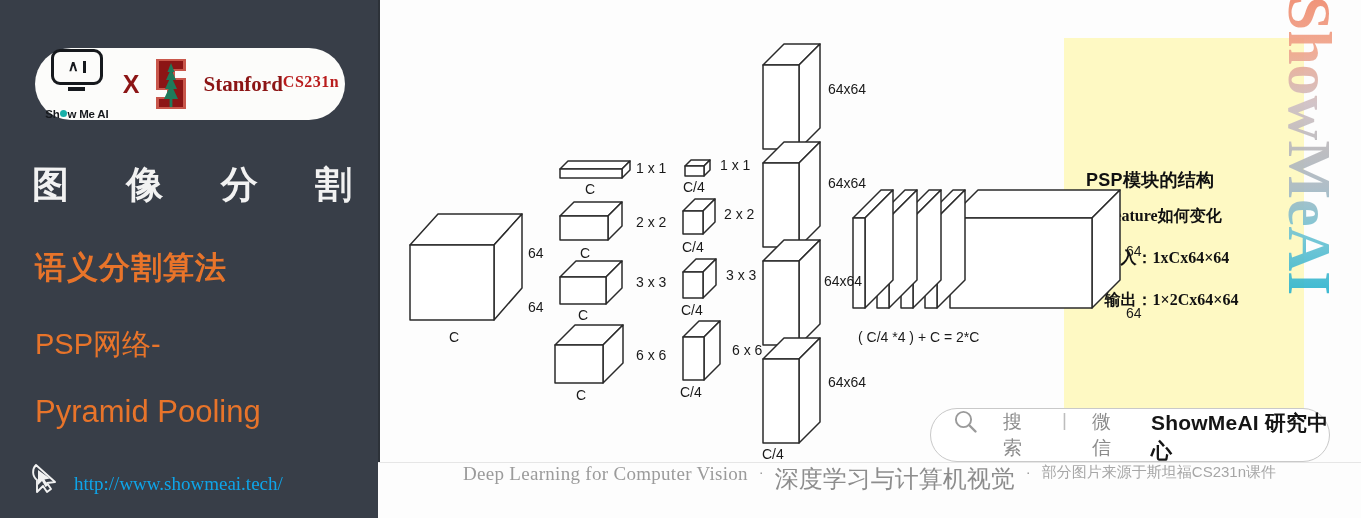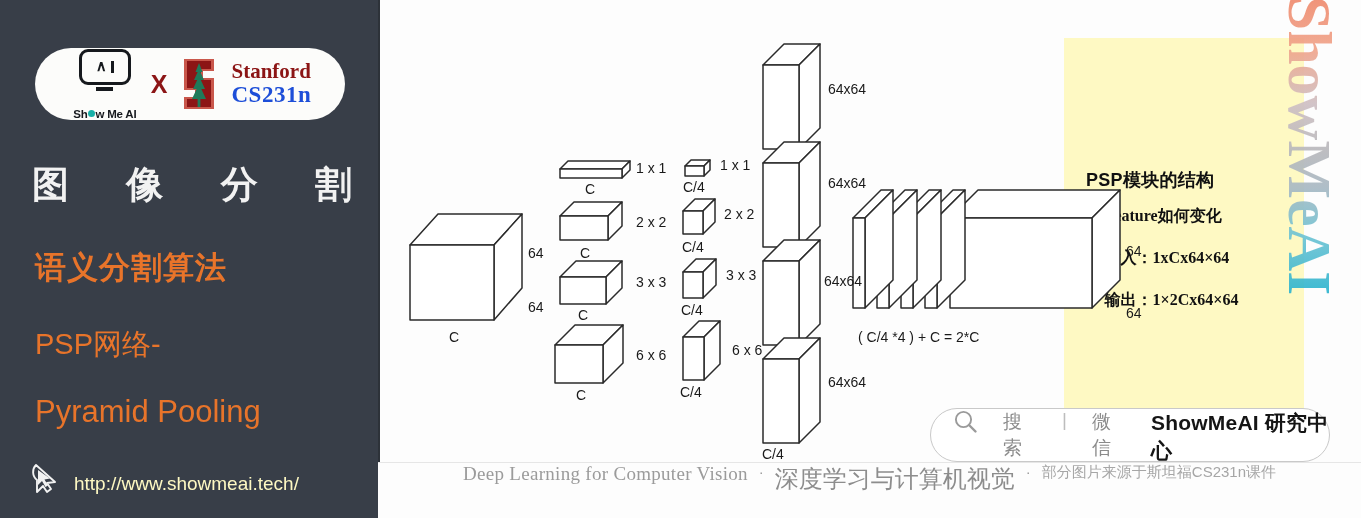--- a/index.html
+++ b/index.html
@@ -28,36 +28,36 @@
   .smai-underline{width:17px;height:3.5px;background:#16191d;margin-top:2.5px;}
   .smai-text{font-size:11.5px;font-weight:bold;color:#16191d;letter-spacing:-0.2px;margin-top:17px;
              display:flex;align-items:baseline;}
   .smai-text .dot-o{display:inline-block;width:7px;height:7px;border-radius:50%;
                     background:#18b0a8;margin:0 0.5px;position:relative;top:-1px;}
   .x-mark{font-size:25px;font-weight:bold;color:#8C1515;font-family:"Liberation Sans",sans-serif;}
   .stanford-s{
     position:relative;width:44px;height:58px;flex:none;
   }
   .stanford-s svg{display:block;}
-  .stanford-txt{display:flex;flex-direction:column;line-height:1.08;}
+  .stanford-txt{display:flex;flex-direction:row;line-height:1.08;}
   .stanford-txt .l1{font-size:21px;font-weight:bold;color:#8C1515;font-family:"Liberation Serif",serif;}
-  .stanford-txt .l2{font-size:23px;font-weight:bold;color:#1d4ed8;font-family:"Liberation Serif",serif;letter-spacing:0.5px;}
+  .stanford-txt .l2{font-size:16px;font-weight:bold;color:#b91c1c;font-family:"Liberation Serif",serif;letter-spacing:0.5px;}
 
   .big-title{
     position:absolute;left:32px;top:160px;width:320px;
     color:#F2F2F2;font-size:37px;font-weight:bold;
     display:flex;justify-content:space-between;
   }
   .sub-1{position:absolute;left:35px;top:247px;color:#E8742A;font-size:31px;font-weight:bold;letter-spacing:1px;}
   .sub-2{position:absolute;left:35px;top:325px;color:#E8742A;font-size:29px;font-weight:normal;}
   .sub-3{position:absolute;left:35px;top:394px;color:#E8742A;font-size:31px;font-weight:normal;}
 
   .url-row{position:absolute;left:30px;top:462px;display:flex;align-items:center;gap:12px;}
   .url-row .cursor-icon{width:32px;height:34px;flex:none;}
-  .url-row .url-text{color:#fef9c3;font-size:19px;font-family:Liberation Sans, sans-serif;margin-top:10px;}
+  .url-row .url-text{color:#0ea5e9;font-size:19px;font-family:Liberation Serif, serif;margin-top:10px;}
 
   
   .right-panel{
     position:absolute;left:378px;top:0;width:983px;height:518px;
     background:#FDFDFD;border-left:2px solid #2d3239;
   }
   .diagram{position:absolute;left:0;top:0;width:983px;height:462px;}
   .diagram svg{display:block;}
 
   .info-box{

